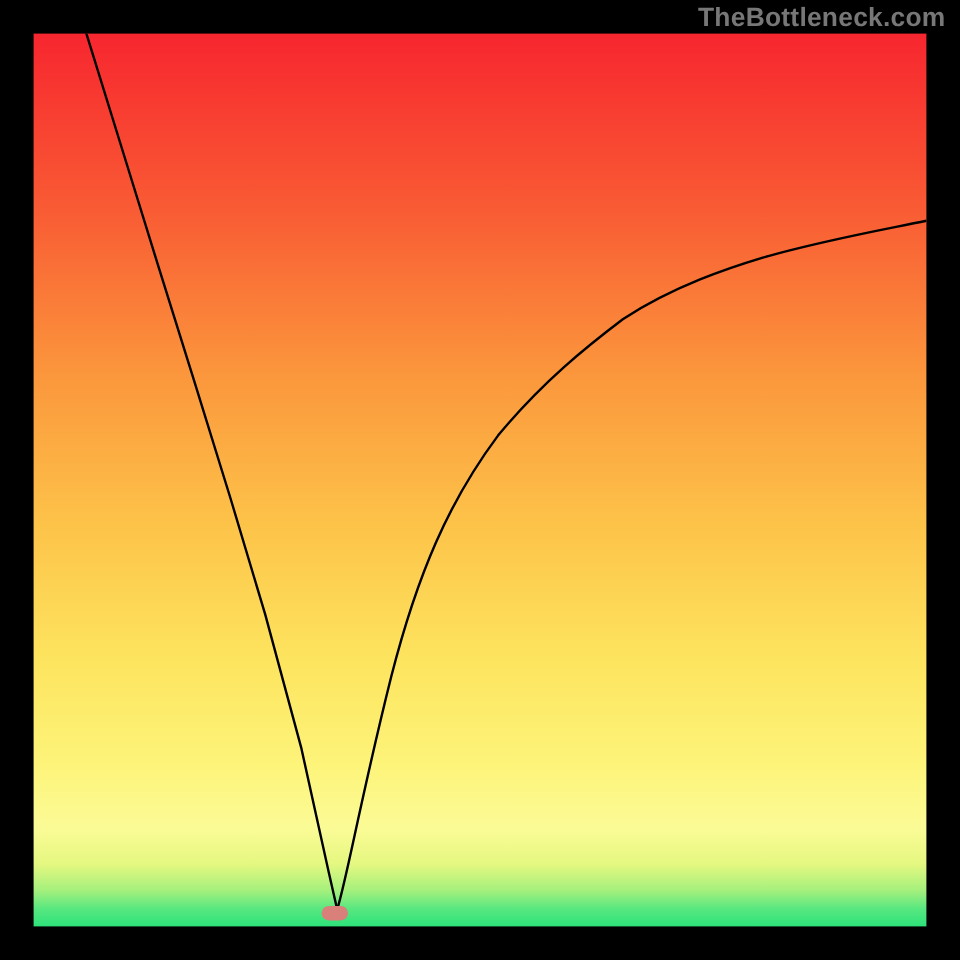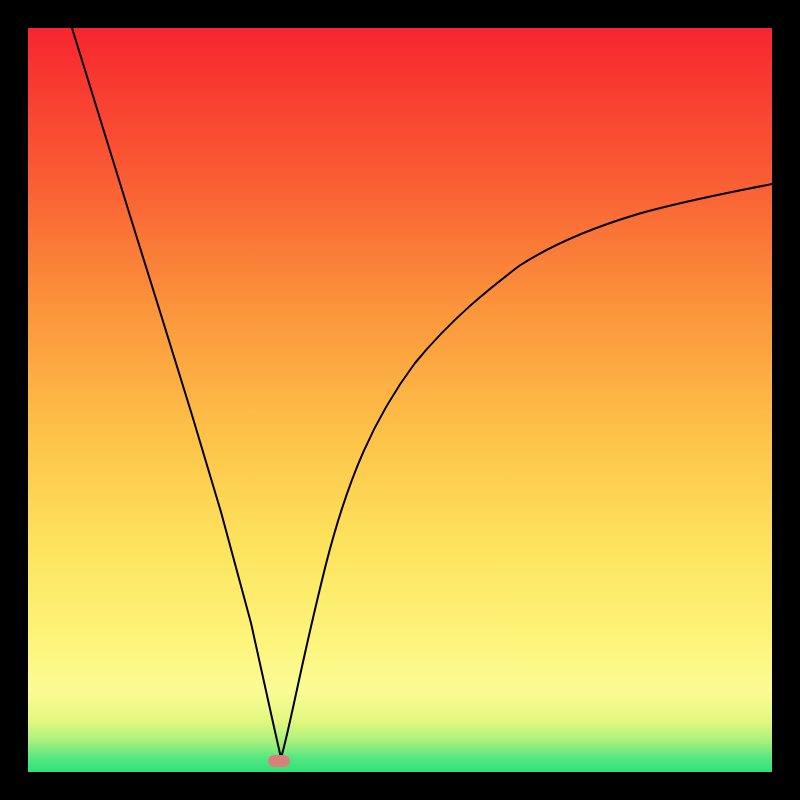--- a/index.html
+++ b/index.html
@@ -67,20 +67,21 @@
     width: 22px;
     height: 12px;
     background: #d9807a;
     border-radius: 6px;
   }
 </style>
 </head>
 <body>
 
 <div class="frame">
+  <div class="watermark">TheBottleneck.com</div>
 
   <div class="plot">
     <svg class="curve" viewBox="0 0 744 744" preserveAspectRatio="none">
       <path d="M 44 0
                L 74 97
                L 104 194
                L 134 290
                L 164 387
                L 193 484
                L 223 595

